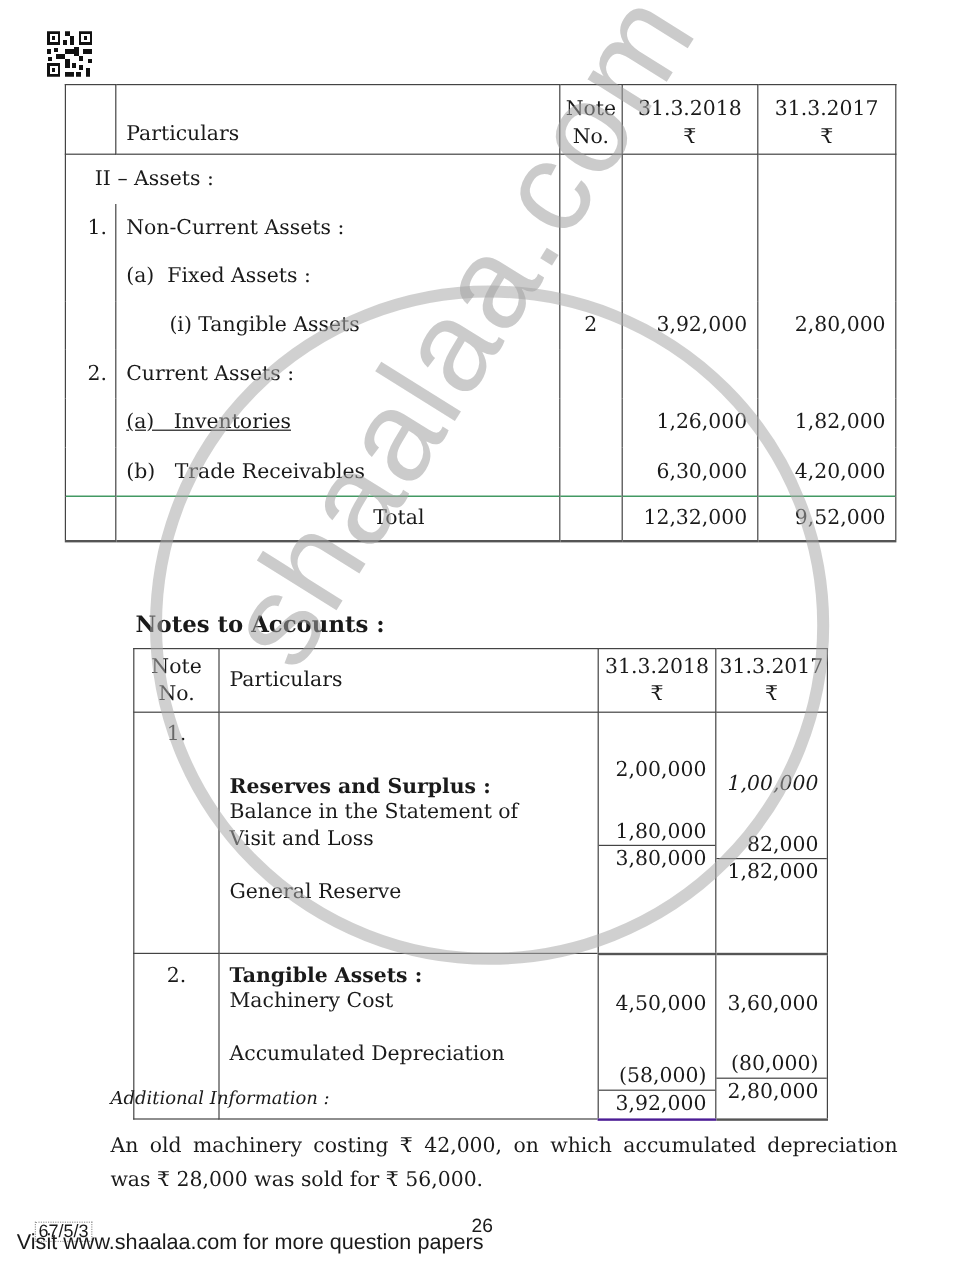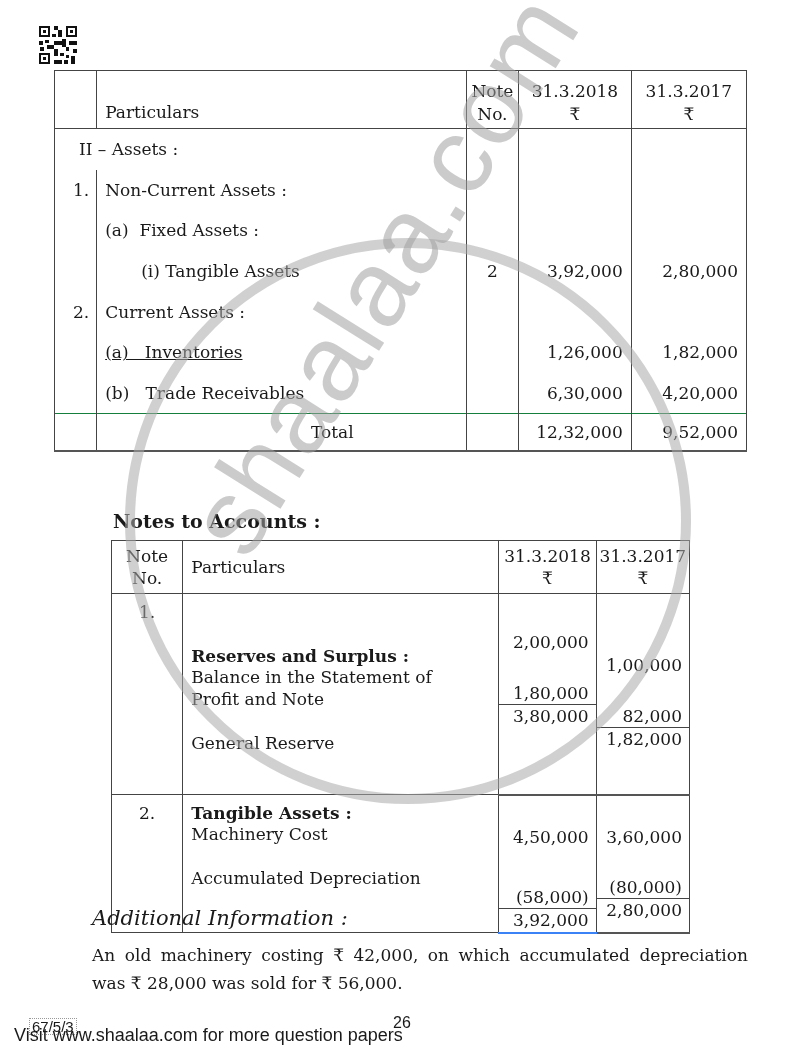--- a/index.html
+++ b/index.html
@@ -39,21 +39,21 @@
   .nt { position:absolute; left:111px; top:540px; width:579px; font-size:17px; }
   .nt td { border:1px solid #444; padding:0; vertical-align:top; }
   .nt .h td { height:52px; vertical-align:middle; }
   .nt .cn { width:70px; text-align:center; }
   .nt .cp { width:306px; padding-left:8px; }
   .nt .cy1 { width:96px; text-align:right; padding-right:7px; }
   .nt .cy2 { width:92px; text-align:right; padding-right:7px; }
   .line { height:22px; line-height:22px; }
   .sum { border-top:1px solid #444; height:23px; line-height:23px; border-bottom:2px solid #555; }
 
-  .addl-title { left:92px; top:906px; font-size:21px; font-style:italic; }
+  .addl-title { left:92px; top:906px; font-size:15px; font-style:italic; }
   .addl-body { left:92px; top:941px; width:656px; font-size:17px; line-height:28px; text-align:justify; }
 
   .footer-code { left:29px; top:1018px; font-family:"Liberation Sans","DejaVu Sans",sans-serif; font-size:15px;
                  border:1px dotted #999; padding:0 2px; line-height:15px; }
   .footer-page { left:393px; top:1014px; font-family:"Liberation Sans","DejaVu Sans",sans-serif; font-size:16px; }
   .footer-visit { left:14px; top:1025px; font-family:"Liberation Sans","DejaVu Sans",sans-serif; font-size:18px; }
 </style>
 </head>
 <body>
 
@@ -181,47 +181,47 @@
           <div>31.3.2017</div>
           <div>₹</div>
         </td>
   </tr>
 
   <tr>
     <td class="cn" style="padding-top:8px;">1.</td>
     <td class="cp" style="padding-top:8px; padding-bottom:40px;">
       <div class="line b" style="height:20px; line-height:20px;margin-top:44px;">Reserves and Surplus :</div>
       <div class="line">Balance in the Statement of</div>
-      <div class="line">Profit and Note</div>
+      <div class="line">Visit and Loss</div>
       <div class="line" style="margin-top:22px;">General Reserve</div>
     </td>
     <td style="padding:0; border-bottom:2px solid #555;" class="cy1">
       <div style="padding-right:7px;">
         <div class="line" style="margin-top:37px;">2,00,000</div>
         <div class="line" style="margin-top:29px;">1,80,000</div>
       </div>
       <div class="sum" style="padding-right:7px; border-bottom:none;">3,80,000</div>
     </td>
     <td style="padding:0; border-bottom:2px solid #555;" class="cy2">
       <div style="padding-right:7px;">
-        <div class="line" style="margin-top:60px;">1,00,000</div>
+        <div class="line" style="margin-top:48px;font-style:italic;">1,00,000</div>
         <div class="line" style="margin-top:29px;">82,000</div>
       </div>
       <div class="sum" style="padding-right:7px; border-bottom:none;">1,82,000</div>
     </td>
   </tr>
 
   <tr>
     <td class="cn" style="padding-top:8px;">2.</td>
     <td class="cp" style="padding-top:8px;">
       <div class="line b" style="height:20px; line-height:20px;">Tangible Assets :</div>
       <div class="line">Machinery Cost</div>
       <div class="line" style="margin-top:22px;">Accumulated Depreciation</div>
     </td>
-    <td style="padding:0; border-bottom:2px solid #3b82f6;" class="cy1">
+    <td style="padding:0; border-bottom:2px solid #4c1d95;" class="cy1">
       <div style="padding-right:7px;">
         <div class="line" style="margin-top:30px;">4,50,000</div>
         <div class="line" style="margin-top:38px;">(58,000)</div>
       </div>
       <div class="sum" style="padding-right:7px; border-bottom:none;">3,92,000</div>
     </td>
     <td style="padding:0; border-bottom:2px solid #555;" class="cy2">
       <div style="padding-right:7px;">
         <div class="line" style="margin-top:30px;">3,60,000</div>
         <div class="line" style="margin-top:28px;">(80,000)</div>

